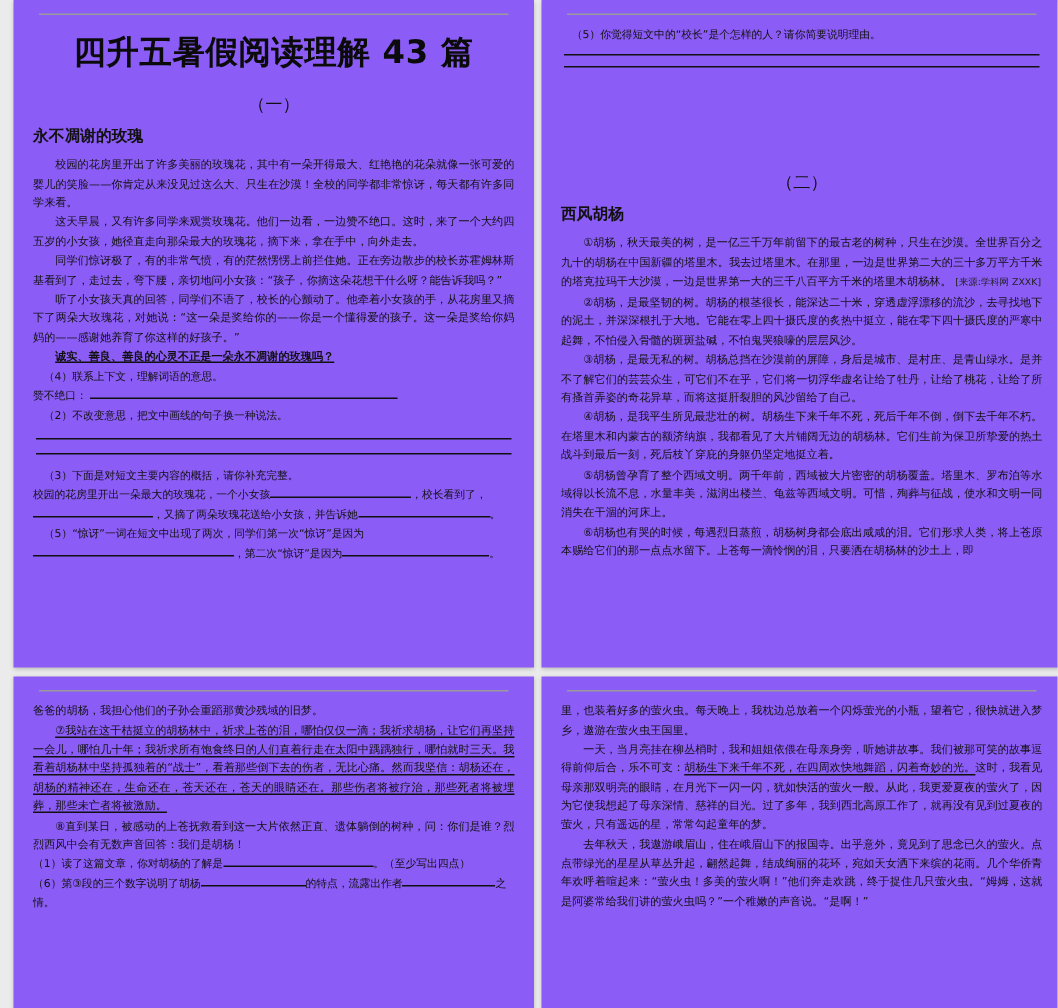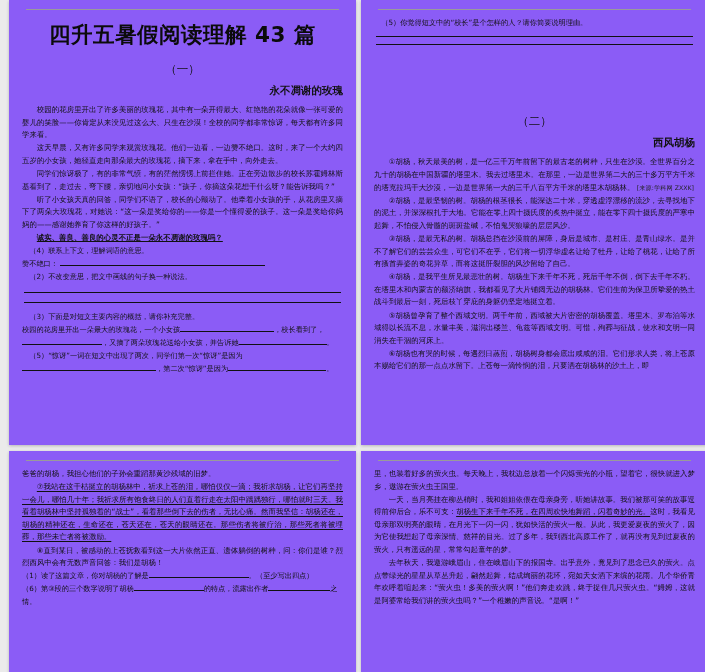--- a/index.html
+++ b/index.html
@@ -39,21 +39,21 @@
     margin:10px 0 13px 0;
     color:#0b0b0b;
   }
   .sec-num{
     text-align:center;
     font-size:11.5px;
     margin:4px 0 7px 0;
     color:#111;
   }
   .sec-title{
-    text-align:right;
+    text-align:left;
     font-size:10.5px;
     font-weight:bold;
     margin:2px 0 6px 0;
     color:#111;
   }
   p.body{
     font-size:7.4px;
     line-height:12.6px;
     margin:0 0 0.5px 0;
     text-align:justify;

